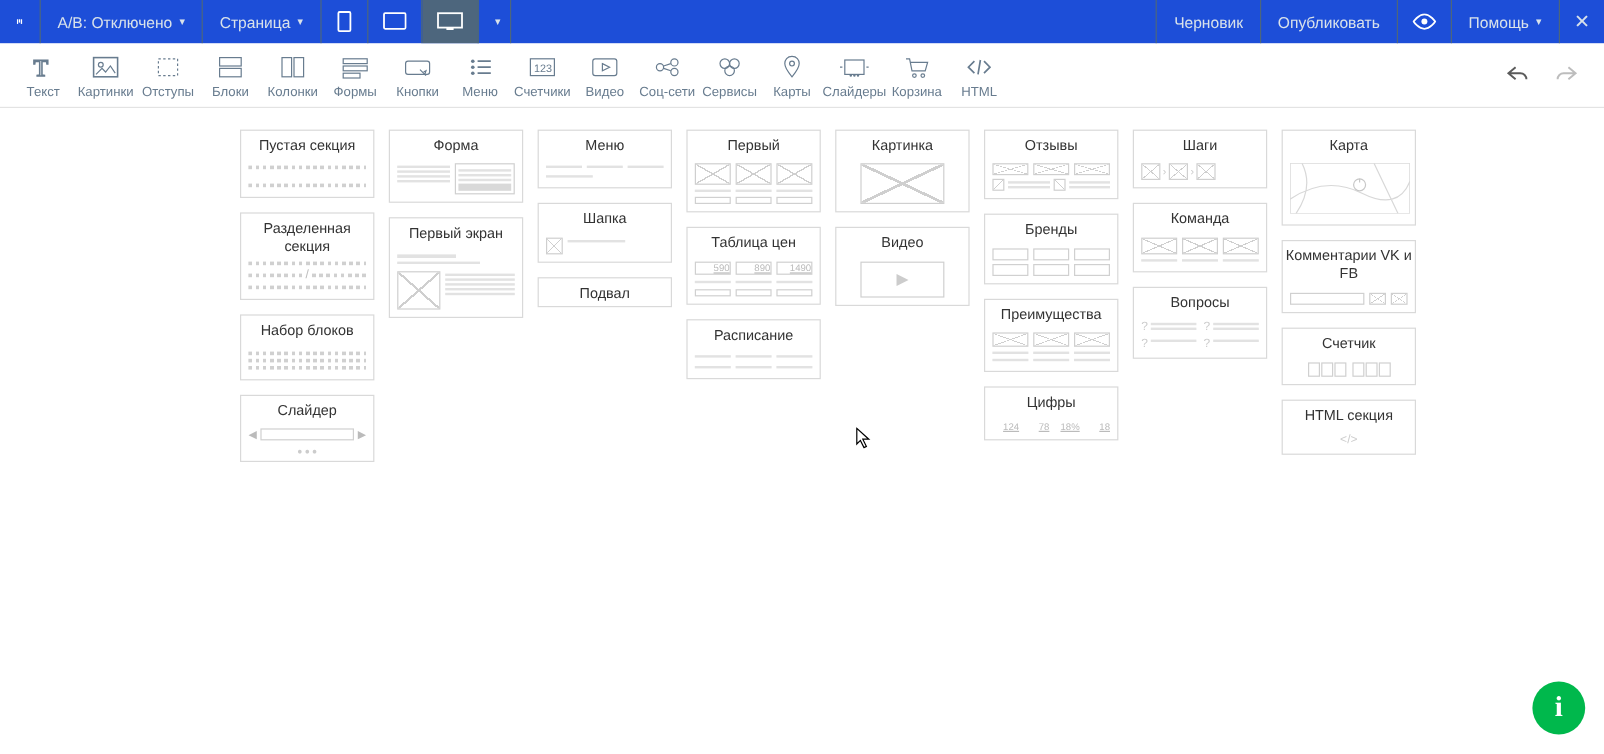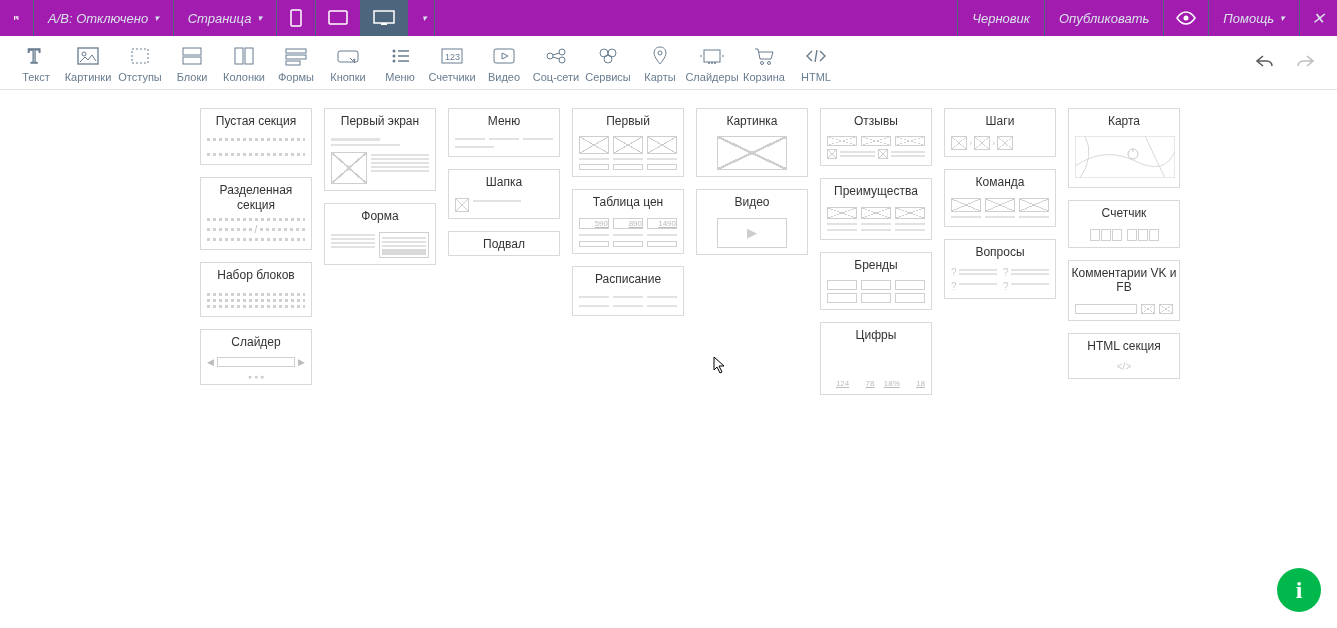--- a/index.html
+++ b/index.html
@@ -1,19 +1,19 @@
 <!DOCTYPE html>
 <html><head>
 <meta charset="utf-8">
 <style>
 * { box-sizing: border-box; margin: 0; padding: 0; }
 body { font-family: Arial, sans-serif; font-size: 13px; color: #333; background: #fff; width: 1337px; height: 628px; overflow: hidden; position: relative; }
 
 
-.topbar { height: 36px; background: #a21caf; display: flex; align-items: flex-start; color: #fff; font-style: italic; }
+.topbar { height: 36px; background: #1d4ed8; display: flex; align-items: flex-start; color: #fff; }
 .topbar-item { height: 36px; display: flex; align-items: center; padding: 0 14px; border-right: 1px solid #4d667d; cursor: pointer; font-size: 13px; color: #d9e2ea; }
 .topbar-item.icononly { padding: 0 12px; }
 .topbar-item.active { background: #4d667d; }
 .topbar-logo { width: 34px; justify-content: center; }
 .caret { margin-left: 6px; font-size: 9px; }
 .topbar-spacer { flex: 1; border-right: 1px solid #4d667d; height:36px; }
 .device-icon svg { display:block; }
 
 
 .toolbar { height: 54px; border-bottom: 1px solid #e3e3e3; display: flex; align-items: center; padding: 0 10px; }
@@ -29,21 +29,21 @@
 .card-title { text-align: center; font-size: 12px; color: #333; padding: 5px 4px 4px; line-height: 1.2; }
 .card-body { padding: 4px 6px 6px; }
 
 
 .wf-line { height: 3px; background: #e2e2e2; margin: 2px 0; }
 .wf-line.thin { height:2px; }
 .wf-line.dash { background: repeating-linear-gradient(90deg,#d0d0d0 0 3px,transparent 3px 6px); }
 .wf-img { border:1px solid #cfcfcf; background: linear-gradient(to top right, transparent 48%, #cfcfcf 48% 52%, transparent 52%), linear-gradient(to top left, transparent 48%, #cfcfcf 48% 52%, transparent 52%); }
 .row3 { display:flex; gap:4px; }
 .row3 > * { flex:1; }
-.row4 { display:flex; gap:3px;margin-top:28px; }
+.row4 { display:flex; gap:3px; }
 .row4 > * { flex:1; }
 .tiny-text { font-size:8px; color:#bbb; text-align:right;text-decoration:underline; }
 
 .fab { position:absolute; right:16px; bottom:16px; width:44px; height:44px; border-radius:50%; background:#00b84c; color:#fff; display:flex; align-items:center; justify-content:center; font-size:24px; font-family: Georgia, serif; font-weight:bold; cursor:pointer; }
 
 .cursor-arrow { position:absolute; left:713px; top:356px; pointer-events:none; }
 </style>
 </head>
 <body>
 
@@ -307,53 +307,53 @@
           <span style="color:#bbb;font-size:9px;">◀</span>
           <div style="flex:1;border:1px solid #d0d0d0;height:10px;"></div>
           <span style="color:#bbb;font-size:9px;">▶</span>
         </div>
       <div style="text-align:center;padding-bottom:4px;color:#ccc;font-size:7px;">● ● ●</div>
     </div>
   </div>
 
   <div class="col">
     <div class="card">
+      <div class="card-title">Форма</div>
+      <div class="card-body" style="display:flex;gap:4px;">
+        <div style="flex:1;">
+            <div class="wf-line thin"></div>
+            <div class="wf-line thin"></div>
+            <div class="wf-line thin"></div>
+            <div class="wf-line thin"></div>
+          </div>
+        <div style="flex:1;border:1px solid #d0d0d0;padding:2px;">
+            <div class="wf-line thin"></div>
+            <div class="wf-line thin"></div>
+            <div class="wf-line thin"></div>
+            <div style="height:6px;background:#d9d9d9;margin-top:2px;"></div>
+          </div>
+      </div>
+    </div>
+    <div class="card">
       <div class="card-title">Первый экран</div>
       <div class="card-body">
         <div class="wf-line" style="width:50%"></div>
           <div class="wf-line thin" style="width:70%;margin-top:3px;"></div>
         <div style="display:flex;gap:4px;margin-top:6px;">
           <div class="wf-img" style="width:36px;height:32px;"></div>
           <div style="flex:1;">
               <div class="wf-line thin"></div>
               <div class="wf-line thin"></div>
               <div class="wf-line thin"></div>
               <div class="wf-line thin"></div>
               <div class="wf-line thin"></div>
             </div>
         </div>
       </div>
     </div>
-    <div class="card">
-      <div class="card-title">Форма</div>
-      <div class="card-body" style="display:flex;gap:4px;">
-        <div style="flex:1;">
-            <div class="wf-line thin"></div>
-            <div class="wf-line thin"></div>
-            <div class="wf-line thin"></div>
-            <div class="wf-line thin"></div>
-          </div>
-        <div style="flex:1;border:1px solid #d0d0d0;padding:2px;">
-            <div class="wf-line thin"></div>
-            <div class="wf-line thin"></div>
-            <div class="wf-line thin"></div>
-            <div style="height:6px;background:#d9d9d9;margin-top:2px;"></div>
-          </div>
-      </div>
-    </div>
   </div>
 
   <div class="col">
     <div class="card">
       <div class="card-title">Меню</div>
       <div class="card-body">
           <div style="display:flex;gap:4px;">
             <div class="wf-line thin" style="flex:1"></div>
             <div class="wf-line thin" style="flex:1"></div>
             <div class="wf-line thin" style="flex:1"></div>
@@ -465,51 +465,51 @@
             </div>
             <div class="wf-img" style="width:10px;height:10px;"></div>
             <div style="flex:1">
               <div class="wf-line thin"></div>
               <div class="wf-line thin"></div>
             </div>
           </div>
       </div>
     </div>
     <div class="card">
+      <div class="card-title">Бренды</div>
+      <div class="card-body">
+          <div class="row3">
+            <div style="height:10px;border:1px solid #d0d0d0;"></div>
+            <div style="height:10px;border:1px solid #d0d0d0;"></div>
+            <div style="height:10px;border:1px solid #d0d0d0;"></div>
+          </div>
+          <div class="row3" style="margin-top:3px;">
+            <div style="height:10px;border:1px solid #d0d0d0;"></div>
+            <div style="height:10px;border:1px solid #d0d0d0;"></div>
+            <div style="height:10px;border:1px solid #d0d0d0;"></div>
+          </div>
+        </div>
+    </div>
+    <div class="card">
       <div class="card-title">Преимущества</div>
       <div class="card-body">
           <div class="row3">
             <div class="wf-img" style="height:12px;"></div>
             <div class="wf-img" style="height:12px;"></div>
             <div class="wf-img" style="height:12px;"></div>
           </div>
           <div class="row3" style="margin-top:2px;">
             <div class="wf-line thin"></div>
             <div class="wf-line thin"></div>
             <div class="wf-line thin"></div>
           </div>
           <div class="row3">
             <div class="wf-line thin"></div>
             <div class="wf-line thin"></div>
             <div class="wf-line thin"></div>
-          </div>
-        </div>
-    </div>
-    <div class="card">
-      <div class="card-title">Бренды</div>
-      <div class="card-body">
-          <div class="row3">
-            <div style="height:10px;border:1px solid #d0d0d0;"></div>
-            <div style="height:10px;border:1px solid #d0d0d0;"></div>
-            <div style="height:10px;border:1px solid #d0d0d0;"></div>
-          </div>
-          <div class="row3" style="margin-top:3px;">
-            <div style="height:10px;border:1px solid #d0d0d0;"></div>
-            <div style="height:10px;border:1px solid #d0d0d0;"></div>
-            <div style="height:10px;border:1px solid #d0d0d0;"></div>
           </div>
         </div>
     </div>
     <div class="card">
       <div class="card-title">Цифры</div>
       <div class="card-body">
           <div class="row4">
             <div class="tiny-text">124</div>
             <div class="tiny-text">78</div>
             <div class="tiny-text">18%</div>
@@ -586,42 +586,42 @@
     <div class="card">
       <div class="card-title">Карта</div>
       <div class="card-body"><svg width="100" height="42" viewBox="0 0 100 42">
             <rect x="0" y="0" width="100" height="42" fill="#fff" stroke="#d0d0d0"></rect>
             <path d="M0 30 Q30 10 60 25 T100 15 M10 0 Q20 20 5 42 M70 0 L90 42" stroke="#d8d8d8" fill="none"></path>
             <circle cx="58" cy="18" r="5" fill="none" stroke="#c8c8c8"></circle>
             <path d="M58 13 l0 3" stroke="#c8c8c8"></path>
           </svg></div>
     </div>
     <div class="card">
+      <div class="card-title" style="padding:5px 2px;">Комментарии VK и FB</div>
+      <div class="card-body" style="display:flex;gap:4px;">
+          <div style="flex:2;border:1px solid #d0d0d0;height:10px;"></div>
+          <div class="wf-img" style="width:14px;height:10px;"></div>
+          <div class="wf-img" style="width:14px;height:10px;"></div>
+        </div>
+    </div>
+    <div class="card">
       <div class="card-title">Счетчик</div>
       <div class="card-body">
           <div style="display:flex;gap:1px;justify-content:center;">
             <div style="width:10px;height:12px;border:1px solid #d0d0d0;"></div>
             <div style="width:10px;height:12px;border:1px solid #d0d0d0;"></div>
             <div style="width:10px;height:12px;border:1px solid #d0d0d0;"></div>
             <div style="width:3px;"></div>
             <div style="width:10px;height:12px;border:1px solid #d0d0d0;"></div>
             <div style="width:10px;height:12px;border:1px solid #d0d0d0;"></div>
             <div style="width:10px;height:12px;border:1px solid #d0d0d0;"></div>
           </div>
         </div>
     </div>
     <div class="card">
-      <div class="card-title" style="padding:5px 2px;">Комментарии VK и FB</div>
-      <div class="card-body" style="display:flex;gap:4px;">
-          <div style="flex:2;border:1px solid #d0d0d0;height:10px;"></div>
-          <div class="wf-img" style="width:14px;height:10px;"></div>
-          <div class="wf-img" style="width:14px;height:10px;"></div>
-        </div>
-    </div>
-    <div class="card">
       <div class="card-title">HTML секция</div>
       <div class="card-body" style="text-align:center;color:#ccc;font-size:10px;">&lt;/&gt;</div>
     </div>
   </div>
 
 </div>
 
 <div class="fab">
     <span>i</span>
   </div>

